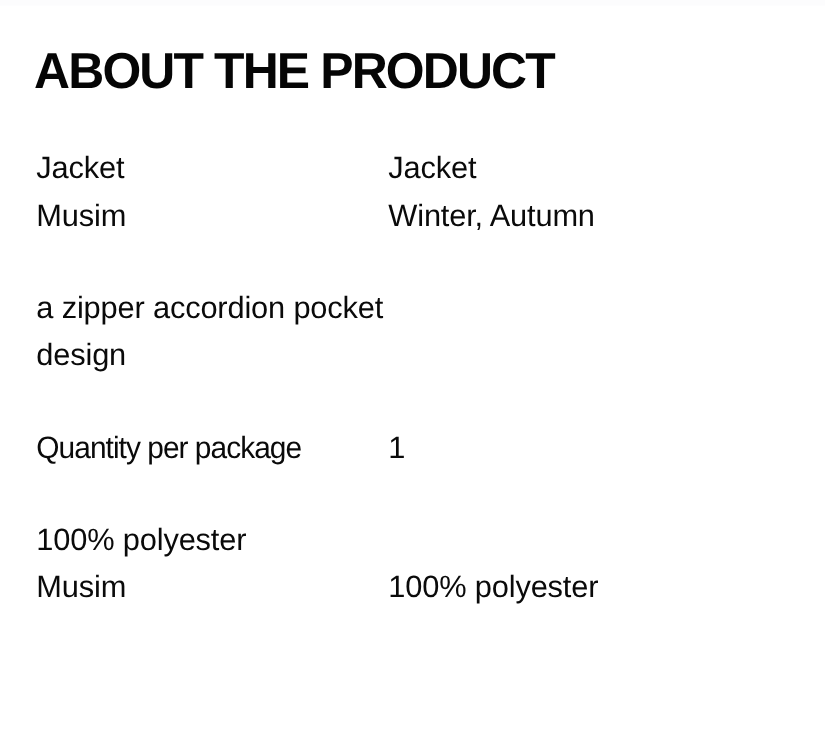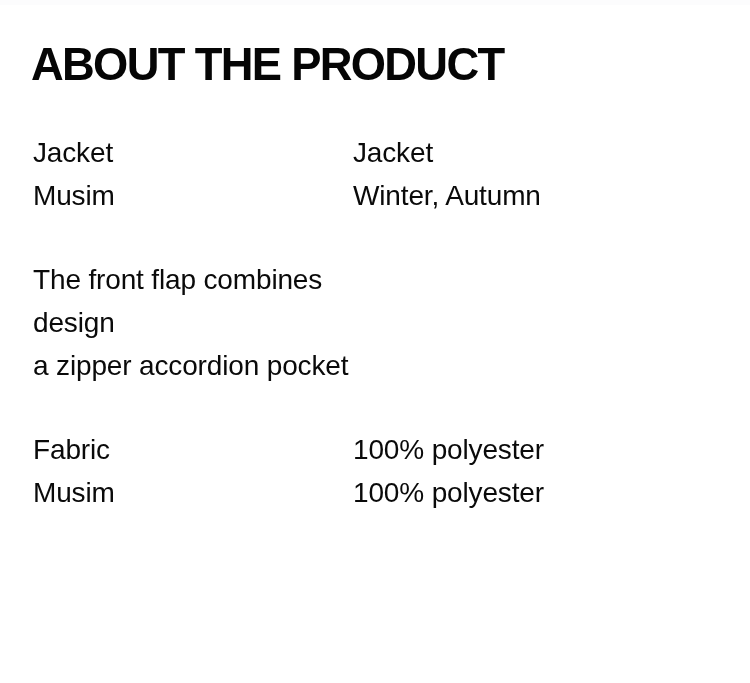--- a/index.html
+++ b/index.html
@@ -126,29 +126,35 @@
         <div class="spec-row">
           <div class="spec-label">Musim</div>
           <div class="spec-value">
             <span class="value-line">Winter, Autumn</span>
           </div>
         </div>
       </div>
       <div class="spec-group">
         <div class="spec-row">
           <div class="spec-value">
-            <span class="value-line">The front flap combines</span>
+            <span class="value-line">a zipper accordion pocket</span>
             <span class="value-line">design</span>
-            <span class="value-line">a zipper accordion pocket</span>
           </div>
         </div>
       </div>
       <div class="spec-group">
         <div class="spec-row">
-          <div class="spec-label">Fabric</div>
+          <div class="spec-label is-condensed">Quantity per package</div>
+          <div class="spec-value">
+            <span class="value-line">1</span>
+          </div>
+        </div>
+      </div>
+      <div class="spec-group">
+        <div class="spec-row">
           <div class="spec-value">
             <span class="value-line">100% polyester</span>
           </div>
         </div>
         <div class="spec-row">
           <div class="spec-label">Musim</div>
           <div class="spec-value">
             <span class="value-line">100% polyester</span>
           </div>
         </div>

